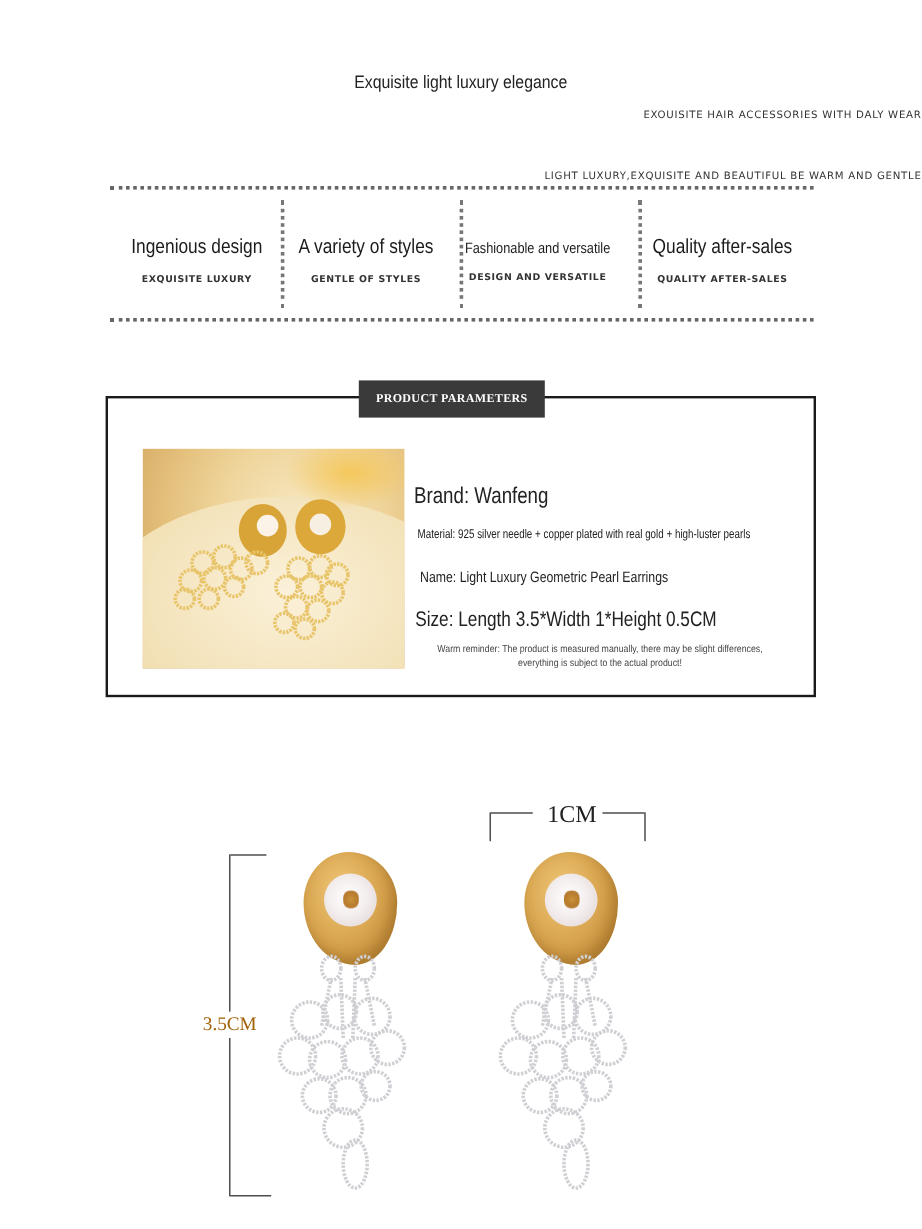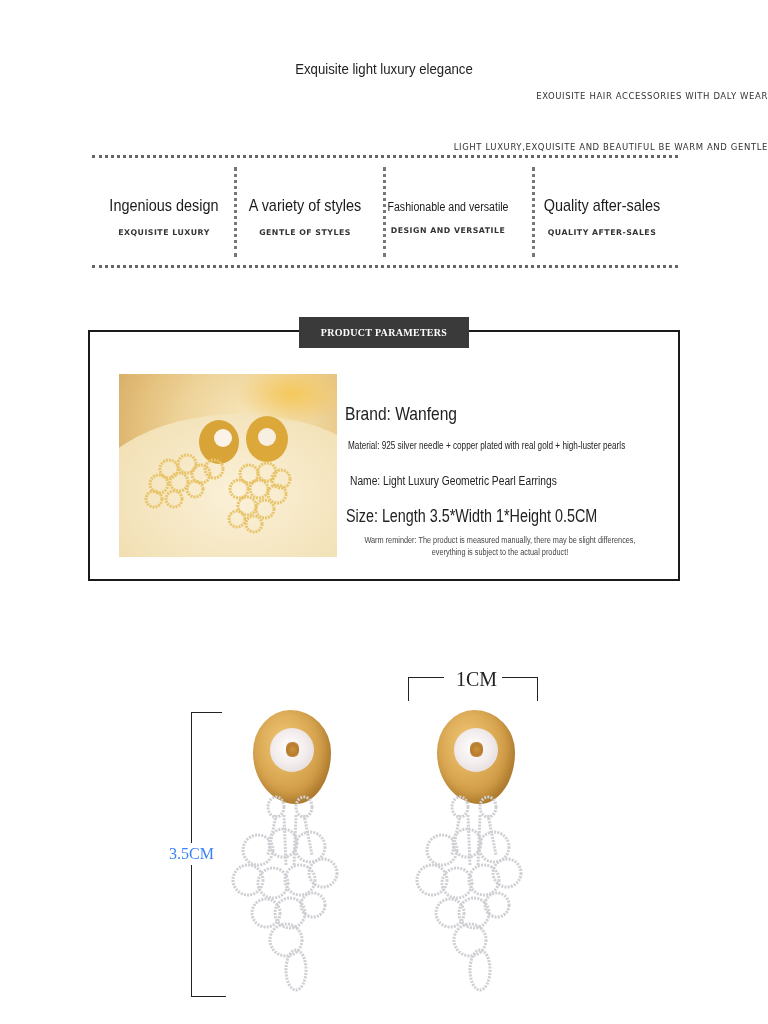--- a/index.html
+++ b/index.html
@@ -17,21 +17,21 @@
   .dots-h.top { top:155px; }
   .dots-h.bot { top:265px; }
   .dots-v { position:absolute; top:167px; height:90px; width:0; border-left:3px dotted #777; }
 
   .feature { position:absolute; top:196px; width:148px; text-align:center; }
   .feature .f-title { font-family:"Liberation Sans", sans-serif; font-size:17px; color:#1b1b1b; transform:scaleX(0.85); white-space:nowrap; }
   .feature .f-title.small { font-size:12.5px; margin-top:4px; margin-bottom:2px; }
   .feature .f-sub { margin-top:12px; font-family:"DejaVu Sans", sans-serif; font-size:7.8px; font-weight:bold; letter-spacing:0.5px; color:#333; white-space:nowrap; }
 
   .param-box { position:absolute; left:88px; top:330px; width:592px; height:251px; border:2px solid #1a1a1a; }
-  .param-tab { position:absolute; left:299px; top:317px; width:170px; height:31px; background:#3a3a3a; color:#fff;
+  .param-tab { position:absolute; left:299px; top:317px; width:155px; height:31px; background:#3a3a3a; color:#fff;
     font-family:"Liberation Serif", serif; font-weight:bold; font-size:10px; letter-spacing:0.3px;
     display:flex; align-items:center; justify-content:center; }
 
   .photo { position:absolute; left:119px; top:374px; width:218px; height:183px; overflow:hidden;
     background: radial-gradient(ellipse at 60% 30%, #f7e7bf 0%, #efd59c 35%, #e4c07c 60%, #c99a52 100%); }
   .photo .plate { position:absolute; left:-40px; top:40px; width:320px; height:200px; border-radius:50%;
     background: radial-gradient(ellipse at 50% 40%, #fbf1d9 0%, #f3e2b8 55%, #e9cf95 100%); }
   .photo .glow { position:absolute; right:-10px; top:-10px; width:110px; height:60px; border-radius:50%;
     background: radial-gradient(ellipse, #f5c85c 0%, rgba(240,190,80,0) 70%); }
 
@@ -41,21 +41,21 @@
   .p-name { left:350px; top:474px; font-size:12.5px; transform:scaleX(0.82); }
   .p-size { left:346px; top:506px; font-size:17.5px; transform:scaleX(0.82); }
   .p-warm { left:340px; width:320px; text-align:center; font-size:8.5px; color:#444; line-height:12px; transform:scaleX(0.86); transform-origin:center center; }
   .p-warm.l1 { top:534px; }
   .p-warm.l2 { top:546px; }
 
   
   .dim-v { position:absolute; left:191px; top:712px; width:30px; height:285px; border-left:1.5px solid #222; }
   .dim-v::before { content:""; position:absolute; left:0; top:0; width:30px; border-top:1.5px solid #222; }
   .dim-v::after { content:""; position:absolute; left:0; bottom:0; width:34px; border-top:1.5px solid #222; }
-  .dim-v-label { position:absolute; left:169px; top:843px; background:#fff; font-family:"Liberation Serif", serif; font-size:16px; color:#3b82f6; padding:2px 0; }
+  .dim-v-label { position:absolute; left:169px; top:843px; background:#fff; font-family:"Liberation Serif", serif; font-size:16px; color:#a16207; padding:2px 0; }
   .dim-h { position:absolute; left:408px; top:677px; width:130px; height:24px; border-left:1.5px solid #222; border-right:1.5px solid #222; }
   .dim-h .line-l { position:absolute; left:0; top:0; width:35px; border-top:1.5px solid #222; }
   .dim-h .line-r { position:absolute; right:0; top:0; width:35px; border-top:1.5px solid #222; }
   .dim-h-label { position:absolute; left:456px; top:668px; font-family:"Liberation Serif", serif; font-size:20px; color:#222; }
 
   
   .earring { position:absolute; width:120px; height:290px; }
   .earring.left { left:228px; top:710px; }
   .earring.right { left:412px; top:710px; }
   .earring .disc { position:absolute; left:25px; top:0; width:78px; height:94px; border-radius:48% 52% 45% 55% / 45% 45% 55% 55%;

